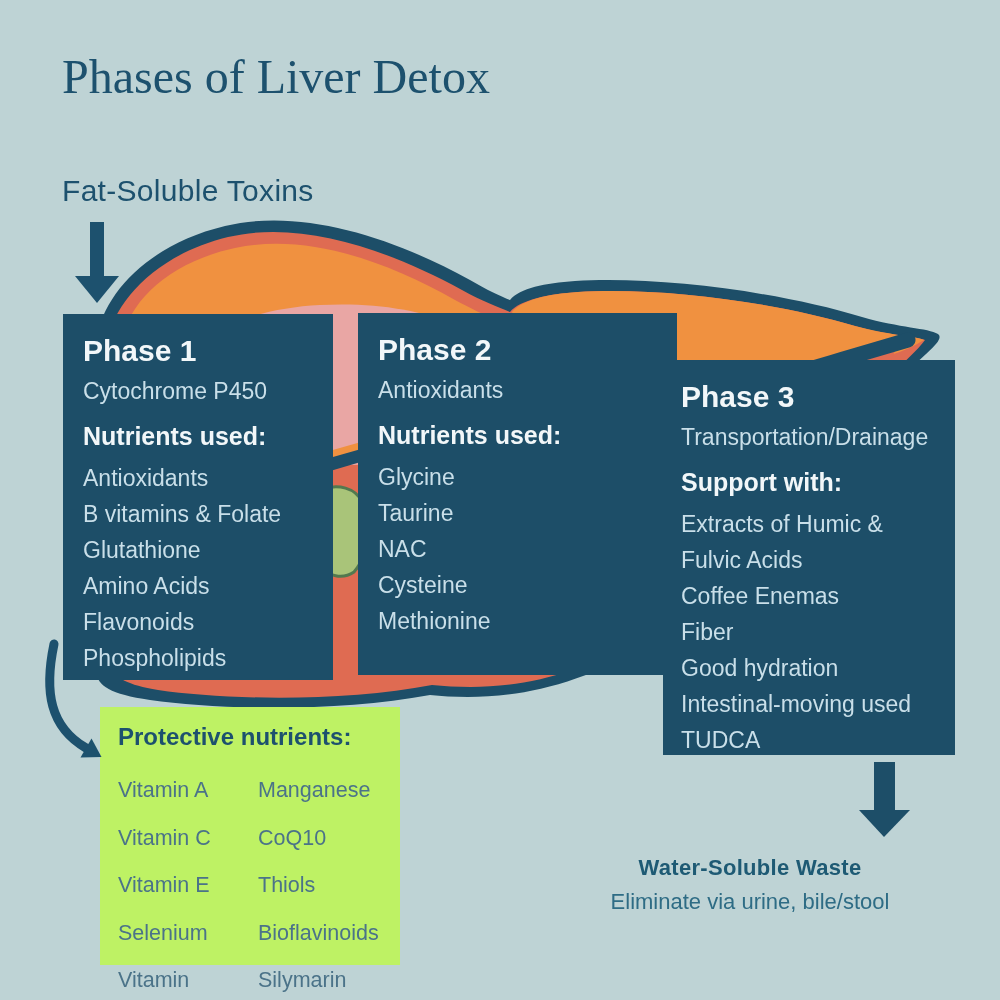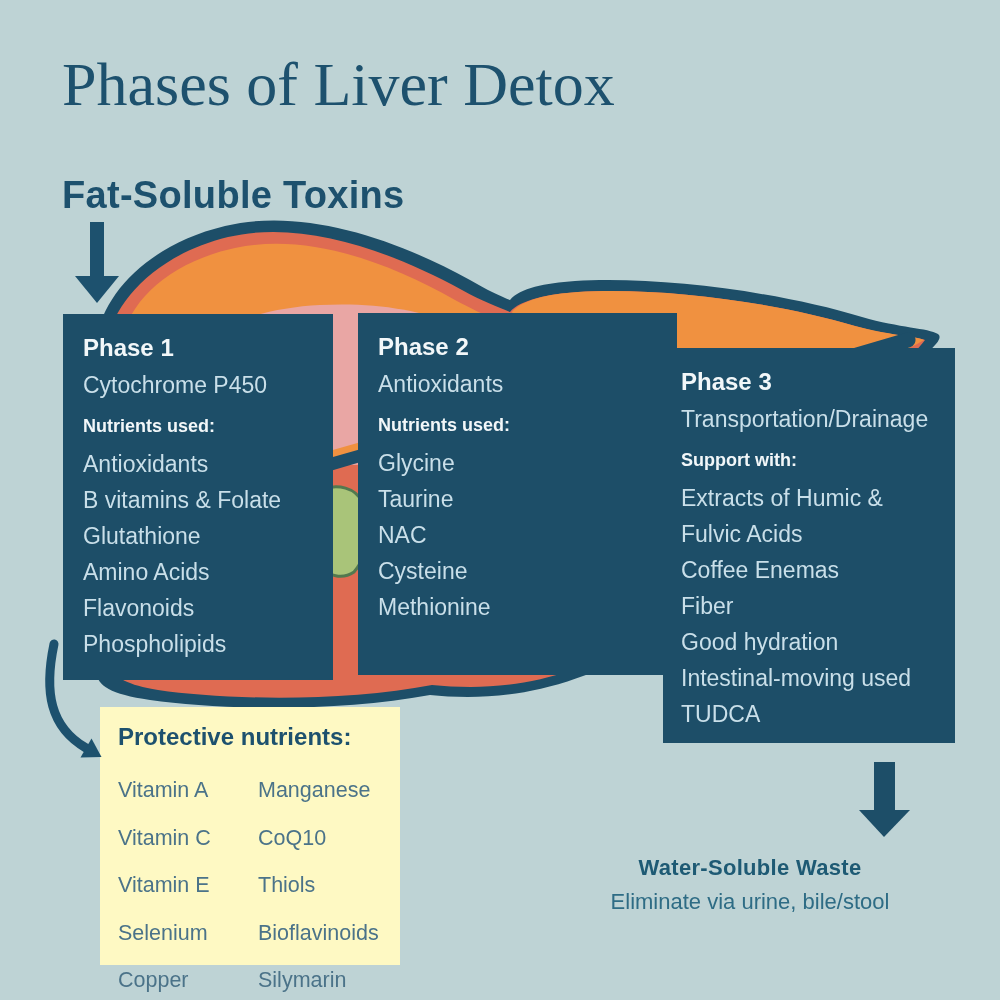--- a/index.html
+++ b/index.html
@@ -8,43 +8,43 @@
     background:#bed3d5;
     font-family:"Liberation Sans", sans-serif;
   }
   .layer { position:absolute; left:0; top:0; width:1000px; height:1000px; pointer-events:none; }
   #liver-svg { z-index:1; }
   #arrow-svg { z-index:3; }
 
   .page-title {
     position:absolute; left:62px; top:52px; z-index:4;
     font-family:"Liberation Serif", serif;
-    font-size:62px; line-height:1.05; font-weight:500;
+    font-size:48px; line-height:1.05; font-weight:500;
     color:#1d516e; letter-spacing:0px;
   }
   .fat-label {
     position:absolute; left:62px; top:174px; z-index:4;
-    font-size:38px; font-weight:700; color:#1d516e; letter-spacing:.3px;
+    font-size:30px; font-weight:400; color:#1d516e; letter-spacing:.3px;
   }
 
   .card {
     position:absolute; z-index:2; box-sizing:border-box;
     background:#1d4e68; color:#c9dfe9;
   }
   #card1 { left:63px;  top:314px; width:270px; height:366px; padding:20px 12px 0 20px; }
   #card2 { left:358px; top:313px; width:319px; height:362px; padding:20px 12px 0 20px; }
-  #card3 { left:663px; top:348px; width:292px; height:395px; padding:20px 8px 0 18px; }
-  .card .name { font-size:24px; font-weight:700; color:#f2f7f9; margin:0 0 10px; }
+  #card3 { left:663px; top:360px; width:292px; height:395px; padding:20px 8px 0 18px; }
+  .card .name { font-size:30px; font-weight:700; color:#f2f7f9; margin:0 0 10px; }
   .card .sub  { font-size:23px; font-weight:300; margin:0 0 17px; }
-  .card .hdr  { font-size:18px; font-weight:700; color:#f2f7f9; margin:0 0 9px; }
+  .card .hdr  { font-size:25px; font-weight:700; color:#f2f7f9; margin:0 0 9px; }
   .card .items div { font-size:23px; font-weight:300; line-height:36px; }
 
   .peach {
     position:absolute; left:100px; top:707px; width:300px; height:258px; z-index:2;
-    box-sizing:border-box; background:#fef9c3; padding:16px 0 0 18px;
+    box-sizing:border-box; background:#bef264; padding:16px 0 0 18px;
   }
   .peach .hdr { font-size:24px; font-weight:700; color:#1d516e; margin:0 0 8px; }
   .peach .cols { display:flex; }
   .peach .col1 { width:140px; }
   .peach .col div { font-size:21.5px; line-height:32.5px; color:#4b7389; white-space:nowrap;margin-top:15px; }
 
   .water-wrap {
     position:absolute; left:520px; top:855px; width:460px; z-index:4; text-align:center;
   }
   .water-title { font-size:22px; font-weight:700; color:#1e5a74; letter-spacing:.3px; }
@@ -209,21 +209,21 @@
 </div>
 
 <div class="peach">
   <div class="hdr">Protective nutrients:</div>
   <div class="cols">
     <div class="col col1">
       <div>Vitamin A</div>
       <div>Vitamin C</div>
       <div>Vitamin E</div>
       <div>Selenium</div>
-      <div>Copper</div>
+      <div>Vitamin</div>
       <div>Zinc</div>
     </div>
     <div class="col col2">
       <div>Manganese</div>
       <div>CoQ10</div>
       <div>Thiols</div>
       <div>Bioflavinoids</div>
       <div>Silymarin</div>
       <div>Pycnogenol</div>
     </div>

